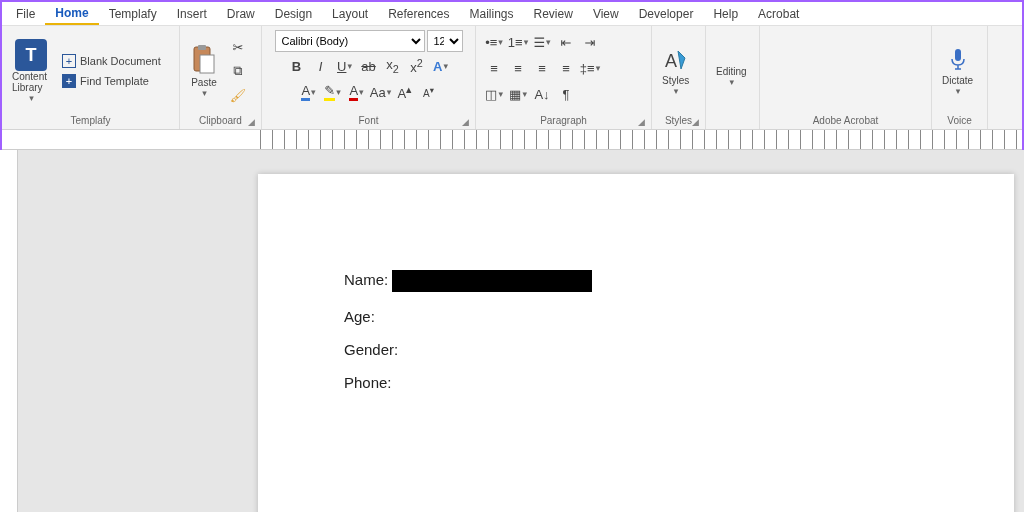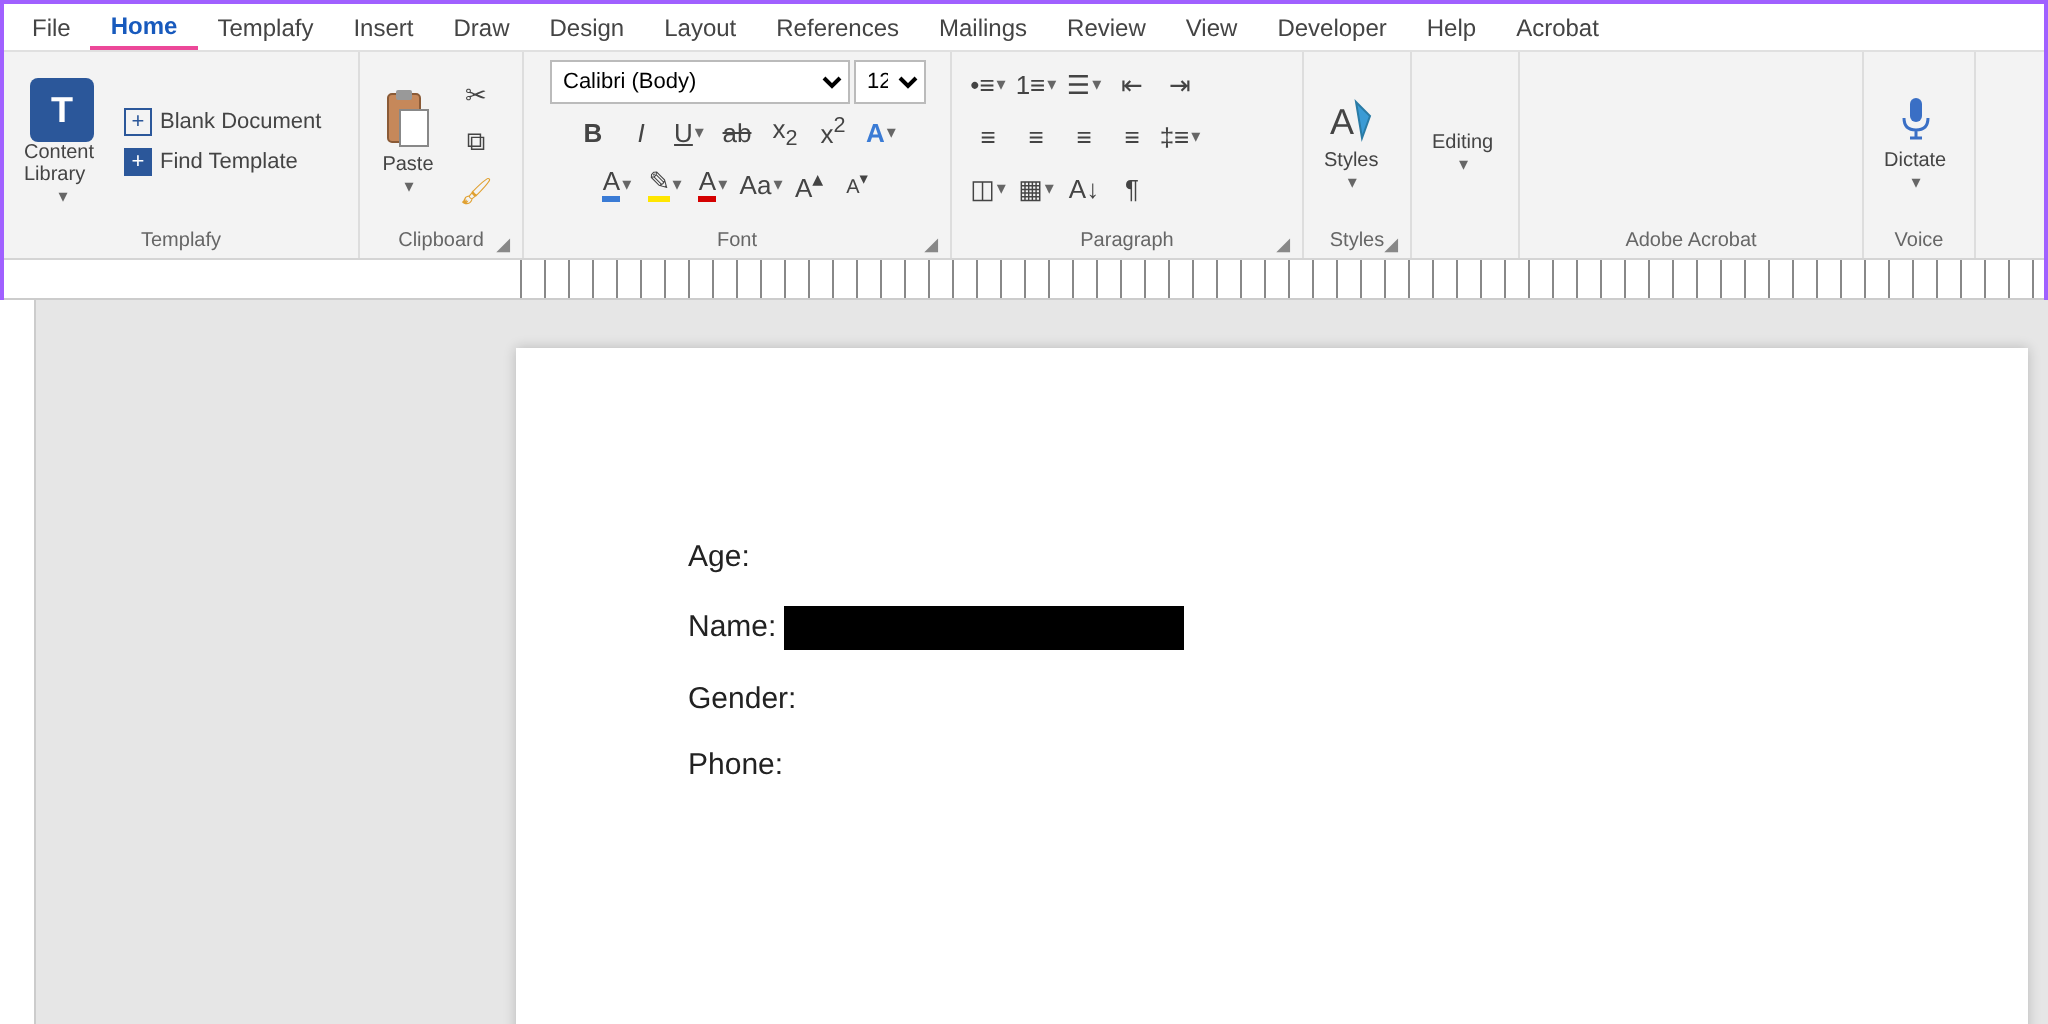--- a/index.html
+++ b/index.html
@@ -1,21 +1,21 @@
 <!DOCTYPE html>
 <html><head>
 <meta charset="utf-8">
 <style>
   * { box-sizing: border-box; margin: 0; padding: 0; font-family: "Segoe UI", Arial, sans-serif; }
   body { width: 1024px; height: 512px; background: #f3f2f1; border: 2px solid #a060ff; overflow: hidden; }
 
   
   .menubar { height: 24px; background: #fff; display: flex; align-items: center; padding: 0 4px; font-size: 12px; color: #444; border-bottom: 1px solid #e0e0e0; }
   .menu-tab { padding: 3px 10px; cursor: pointer; }
-  .menu-tab.active { color: #185abd; border-bottom: 2px solid #ec4899; font-weight: 600; }
+  .menu-tab.active { color: #185abd; border-bottom: 2px solid #eab308; font-weight: 600; }
 
   
   .ribbon { height: 104px; background: #f3f3f3; display: flex; border-bottom: 1px solid #d4d4d4; }
   .group { display: flex; flex-direction: column; justify-content: space-between; border-right: 1px solid #ddd; padding: 2px 4px; }
   .group-label { font-size: 10px; color: #666; text-align: center; padding: 1px 0; position: relative; }
   .launcher { position: absolute; right: 2px; bottom: 0; font-size: 9px; color: #888; }
   .group-body { display: flex; flex: 1; align-items: center; gap: 2px; }
 
   .vbtn { display: flex; flex-direction: column; align-items: center; justify-content: center; padding: 2px 6px; font-size: 10px; color: #444; cursor: pointer; height: 82px; }
   .vbtn svg, .vbtn .ic { margin-bottom: 2px; }
@@ -281,19 +281,19 @@
 </div>
 
 <div class="ruler">
   <div class="ticks"></div>
 </div>
 
 <div class="workspace">
   <div class="vruler"></div>
   <div class="page">
     <div class="doc">
+      <p><span>Name:</span> <span class="redact"></span></p>
       <p>Age:</p>
-      <p><span>Name:</span> <span class="redact"></span></p>
       <p>Gender:</p>
       <p>Phone:</p>
     </div>
   </div>
 </div>
 
 </body></html>

